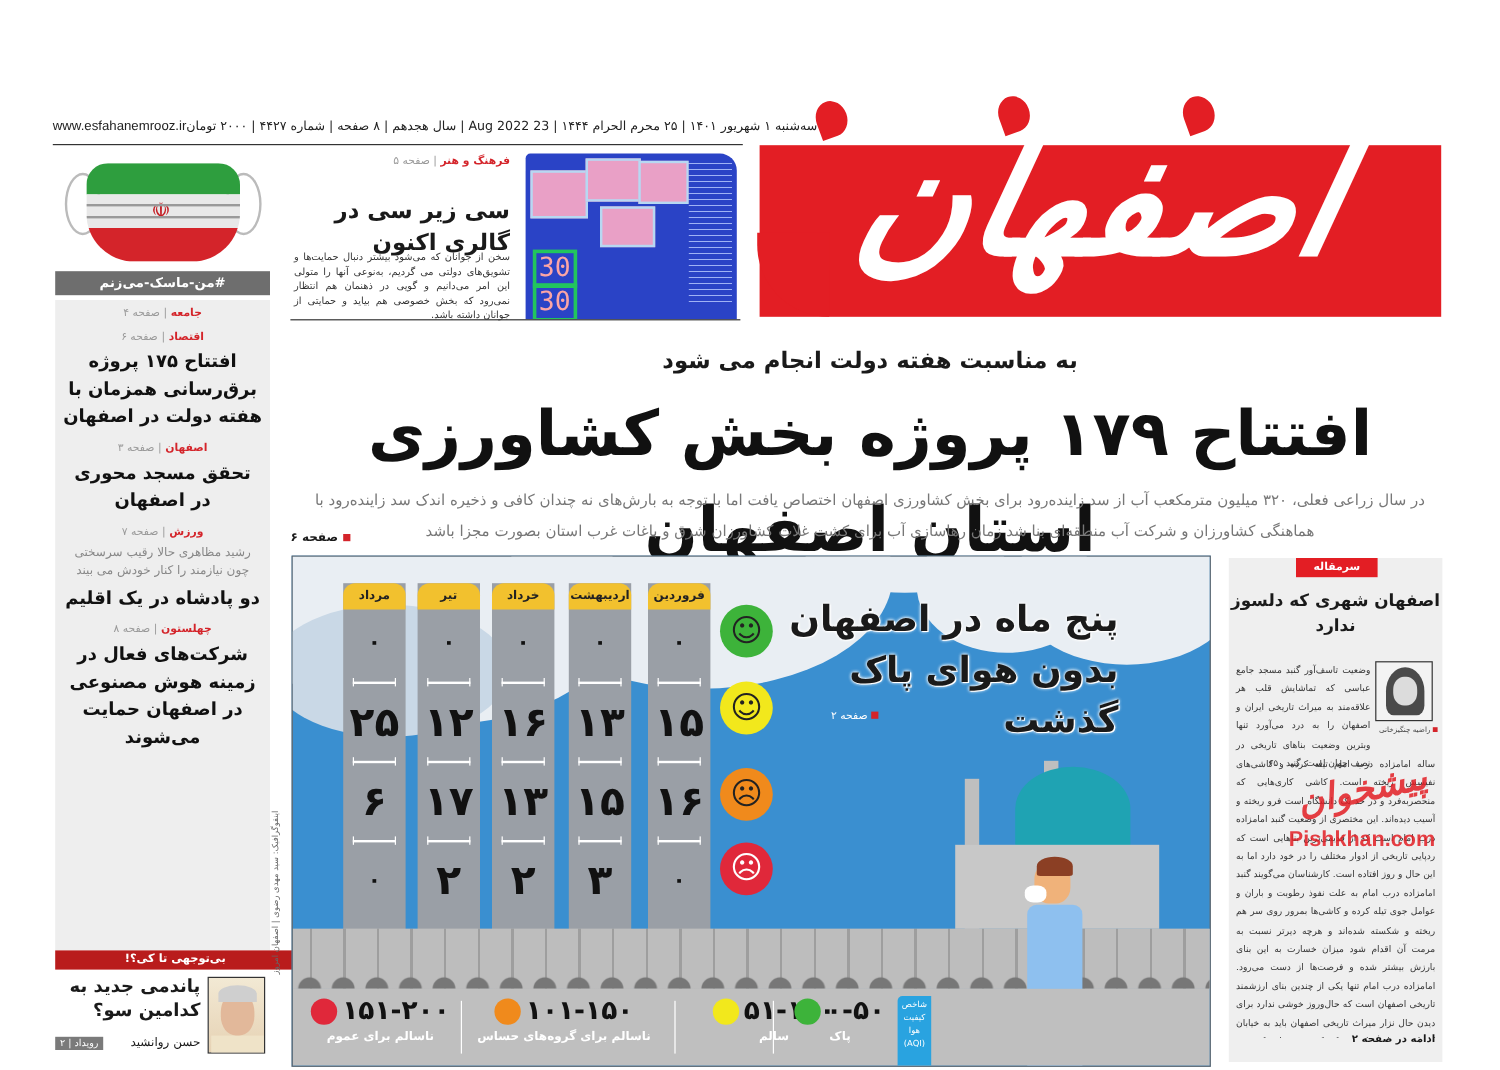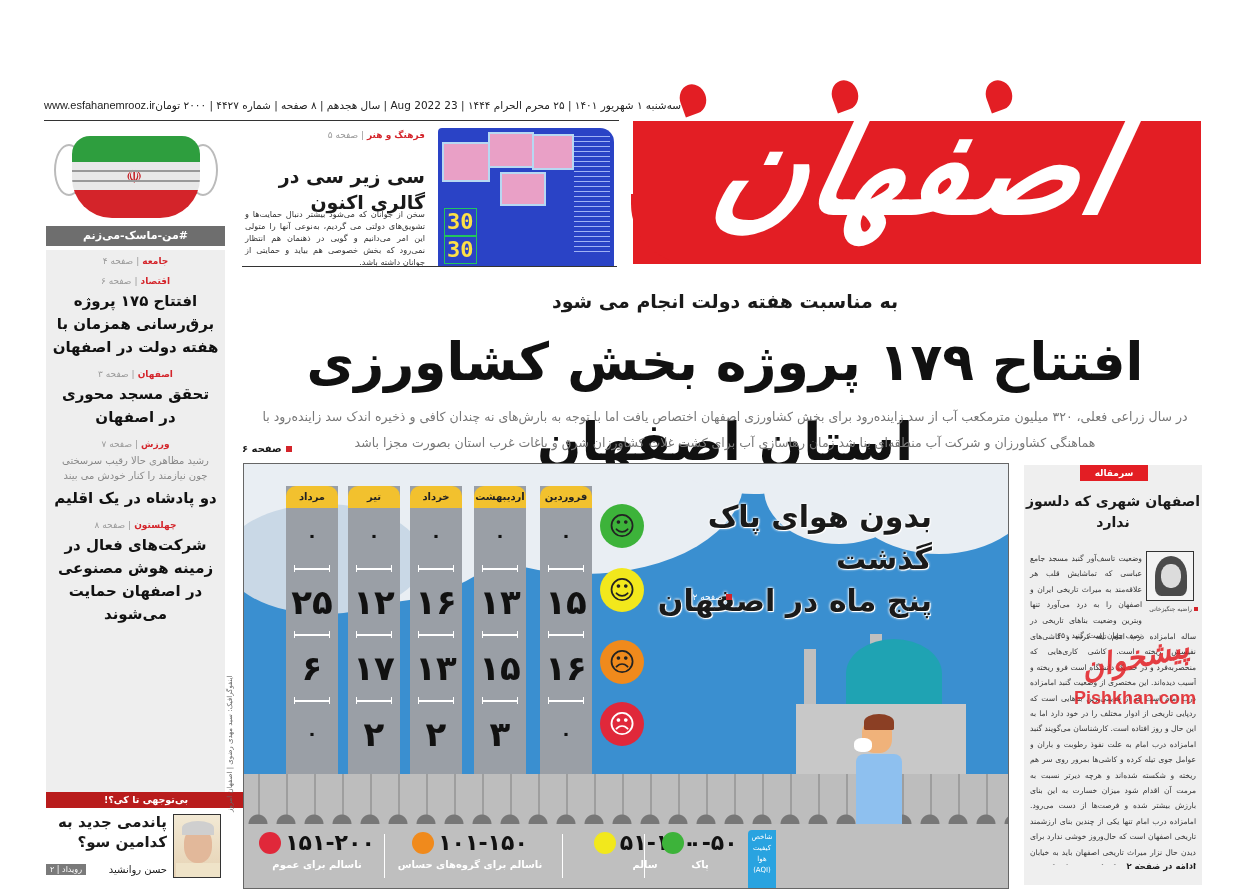--- a/index.html
+++ b/index.html
@@ -44,21 +44,21 @@
   .portrait .hair { position: absolute; left: 8px; top: 6px; width: 32px; height: 14px; border-radius: 50% 50% 0 0; background: #cfcfcf; }
   .portrait .shirt { position: absolute; left: 2px; top: 48px; width: 44px; height: 20px; background: #efe3c8; }
   .op-head { position: absolute; right: 58px; top: 2px; width: 118px; font-size: 15px; font-weight: bold; text-align: right; direction: rtl; line-height: 20px; }
   .op-author { position: absolute; right: 58px; top: 54px; font-size: 10px; direction: rtl; }
   .op-tag { position: absolute; left: 0; top: 54px; background: #7a7a7a; color: #fff; font-size: 8px; padding: 1px 4px; direction: rtl; }
 
   
   .culture { left: 242px; top: 128px; width: 373px; height: 140px; }
   .poster { position: absolute; left: 196px; top: 0; width: 176px; height: 138px; background: #2a43c6; border-radius: 4px 14px 0 0; overflow: hidden; }
   .poster .tile { position: absolute; background: #e9a0c6; border: 2px solid #b7d8f2; }
-  .poster .num { position: absolute; left: 6px; color: #fde047; font-weight: bold; font-size: 22px; font-family: "DejaVu Sans Mono", monospace; border: 1px solid #22c55e; padding: 0 2px; line-height: 26px; }
+  .poster .num { position: absolute; left: 6px; color: #fca5a5; font-weight: normal; font-size: 22px; font-family: "DejaVu Sans Mono", monospace; border: 3px solid #22c55e; padding: 0 2px; line-height: 26px; }
   .poster .lines { position: absolute; right: 4px; top: 4px; width: 36px; height: 120px; background: repeating-linear-gradient(#2a43c6 0 4px, #9fb2f5 4px 5px); }
   .cult-kicker { position: absolute; right: 190px; top: 2px; font-size: 9px; direction: rtl; }
   .cult-kicker .sec { color: #d4242a; font-weight: bold; }
   .cult-kicker .pg { color: #999; }
   .cult-head { position: absolute; right: 190px; top: 35px; width: 180px; font-size: 19px; font-weight: bold; line-height: 26px; text-align: right; direction: rtl; }
   .cult-body { position: absolute; right: 190px; top: 80px; width: 180px; font-size: 8.2px; color: #333; line-height: 12px; text-align: justify; direction: rtl; }
   .rule-culture { left: 242px; top: 266px; width: 375px; height: 1px; background: #333; }
 
   
   .supra { left: 240px; top: 290px; width: 970px; text-align: center; font-size: 19px; font-weight: bold; direction: rtl; }
@@ -278,22 +278,22 @@
       <div class="tick"></div>
     <div class="cell small">۰</div>
   </div>
 
   <div class="face-c" style="top:40px;background:#3db33a;">☺</div>
   <div class="face-c" style="top:104px;background:#f2e81c;">☺</div>
   <div class="face-c" style="top:176px;background:#f08a1c;">☹</div>
   <div class="face-c" style="top:238px;background:#e0283a;color:#fff;">☹</div>
 
   <div class="info-title">
+    <div>پنج ماه در اصفهان</div>
     <div>بدون هوای پاک گذشت</div>
-    <div>پنج ماه در اصفهان</div>
   </div>
   <div class="info-page"><span class="sq"></span><span>صفحه ۲</span></div>
 
   <div class="mosque minaret" style="left:560px;top:185px;height:125px;"></div>
   <div class="mosque minaret" style="left:626px;top:170px;height:60px;"></div>
   <div class="mosque dome"></div>
   <div class="mosque building"></div>
   <div class="mosque arcade"></div>
   <div class="mosque arcade-arches"></div>
   <div class="mosque person-body"></div>

